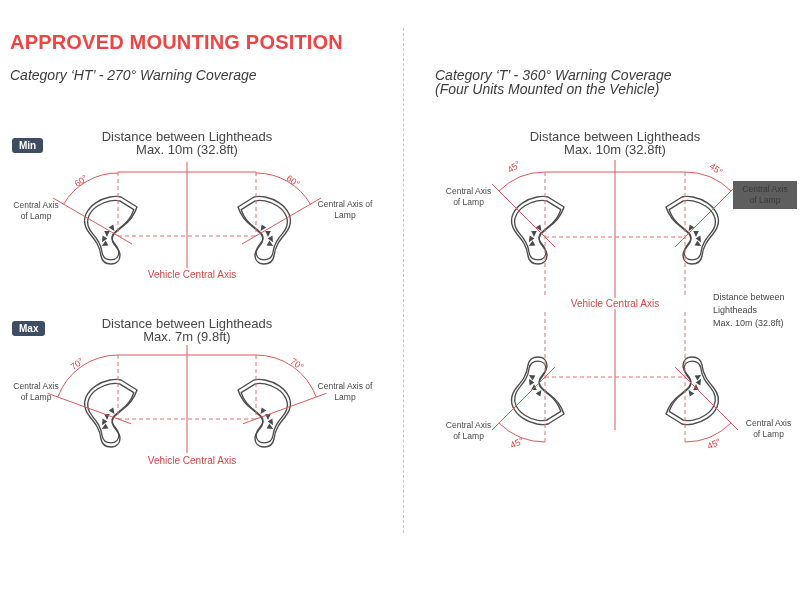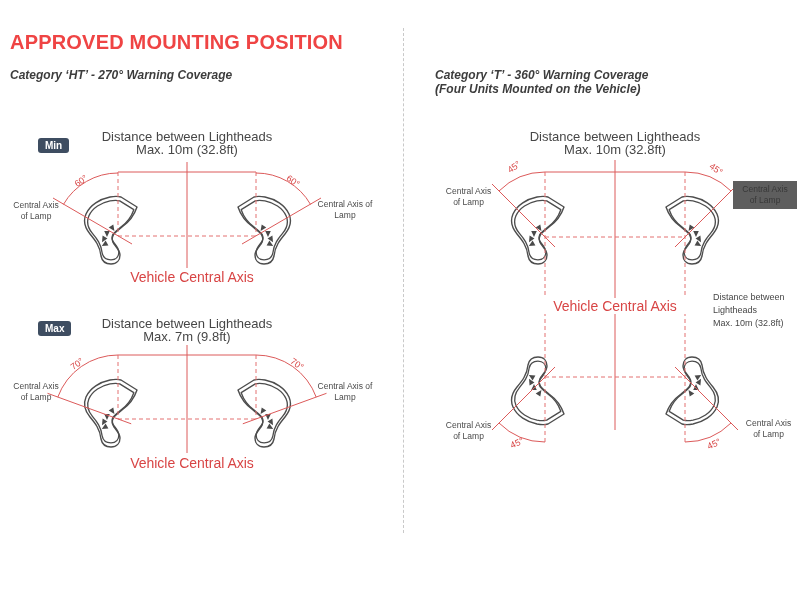--- a/index.html
+++ b/index.html
@@ -1,29 +1,29 @@
 <!DOCTYPE html>
 <html><head>
 <meta charset="utf-8">
 <style>
   html,body{margin:0;padding:0;background:#ffffff;}
   .stage{position:relative;width:800px;height:600px;background:#fff;
          font-family:"Liberation Sans",sans-serif;overflow:hidden;}
   .main-title{position:absolute;left:10px;top:31px;font-size:20px;font-weight:bold;
               color:#ef4444;letter-spacing:.2px;white-space:nowrap;}
-  .subhead{position:absolute;font-size:12px;font-weight:bold;font-style:italic;
+  .subhead{position:absolute;font-size:14px;font-weight:normal;font-style:italic;
            color:#3d3d3d;line-height:14px;white-space:nowrap;}
   .badge{position:absolute;background:#3e4d61;color:#ffffff;font-size:10px;font-weight:bold;
-         padding:2px 7px;border-radius:3px;margin-left:26px;}
+         padding:2px 7px;border-radius:3px;}
   .divider{position:absolute;left:403px;top:28px;height:505px;border-left:1px dashed #c9c9c9;}
   svg.linework{position:absolute;left:0;top:0;}
   .lbl{position:absolute;font-size:8.5px;color:#4a4a4a;line-height:10.5px;text-align:center;}
   .dist{position:absolute;font-size:13px;color:#474747;line-height:13px;text-align:center;width:200px;}
   .dist-side{position:absolute;font-size:9px;color:#474747;line-height:13px;text-align:left;width:95px;}
-  .vaxis{position:absolute;font-size:14px;color:#d84545;text-align:center;width:160px;
+  .vaxis{position:absolute;font-size:10px;color:#d84545;text-align:center;width:160px;
          background:#ffffff;}
   .angle{position:absolute;font-size:9px;color:#d84545;white-space:nowrap;}
   .rot-l{transform:translate(-50%,-50%) rotate(-35deg);}
   .rot-r{transform:translate(-50%,-50%) rotate(35deg);}
   .rot-bl{transform:translate(-50%,-50%) rotate(-25deg);}
   .hl-box{position:absolute;left:733px;top:181px;width:64px;height:25px;background:#5e5e5e;
           color:#383838;font-size:8.5px;line-height:10.5px;text-align:center;padding-top:3px;}
 </style>
 </head>
 <body>

